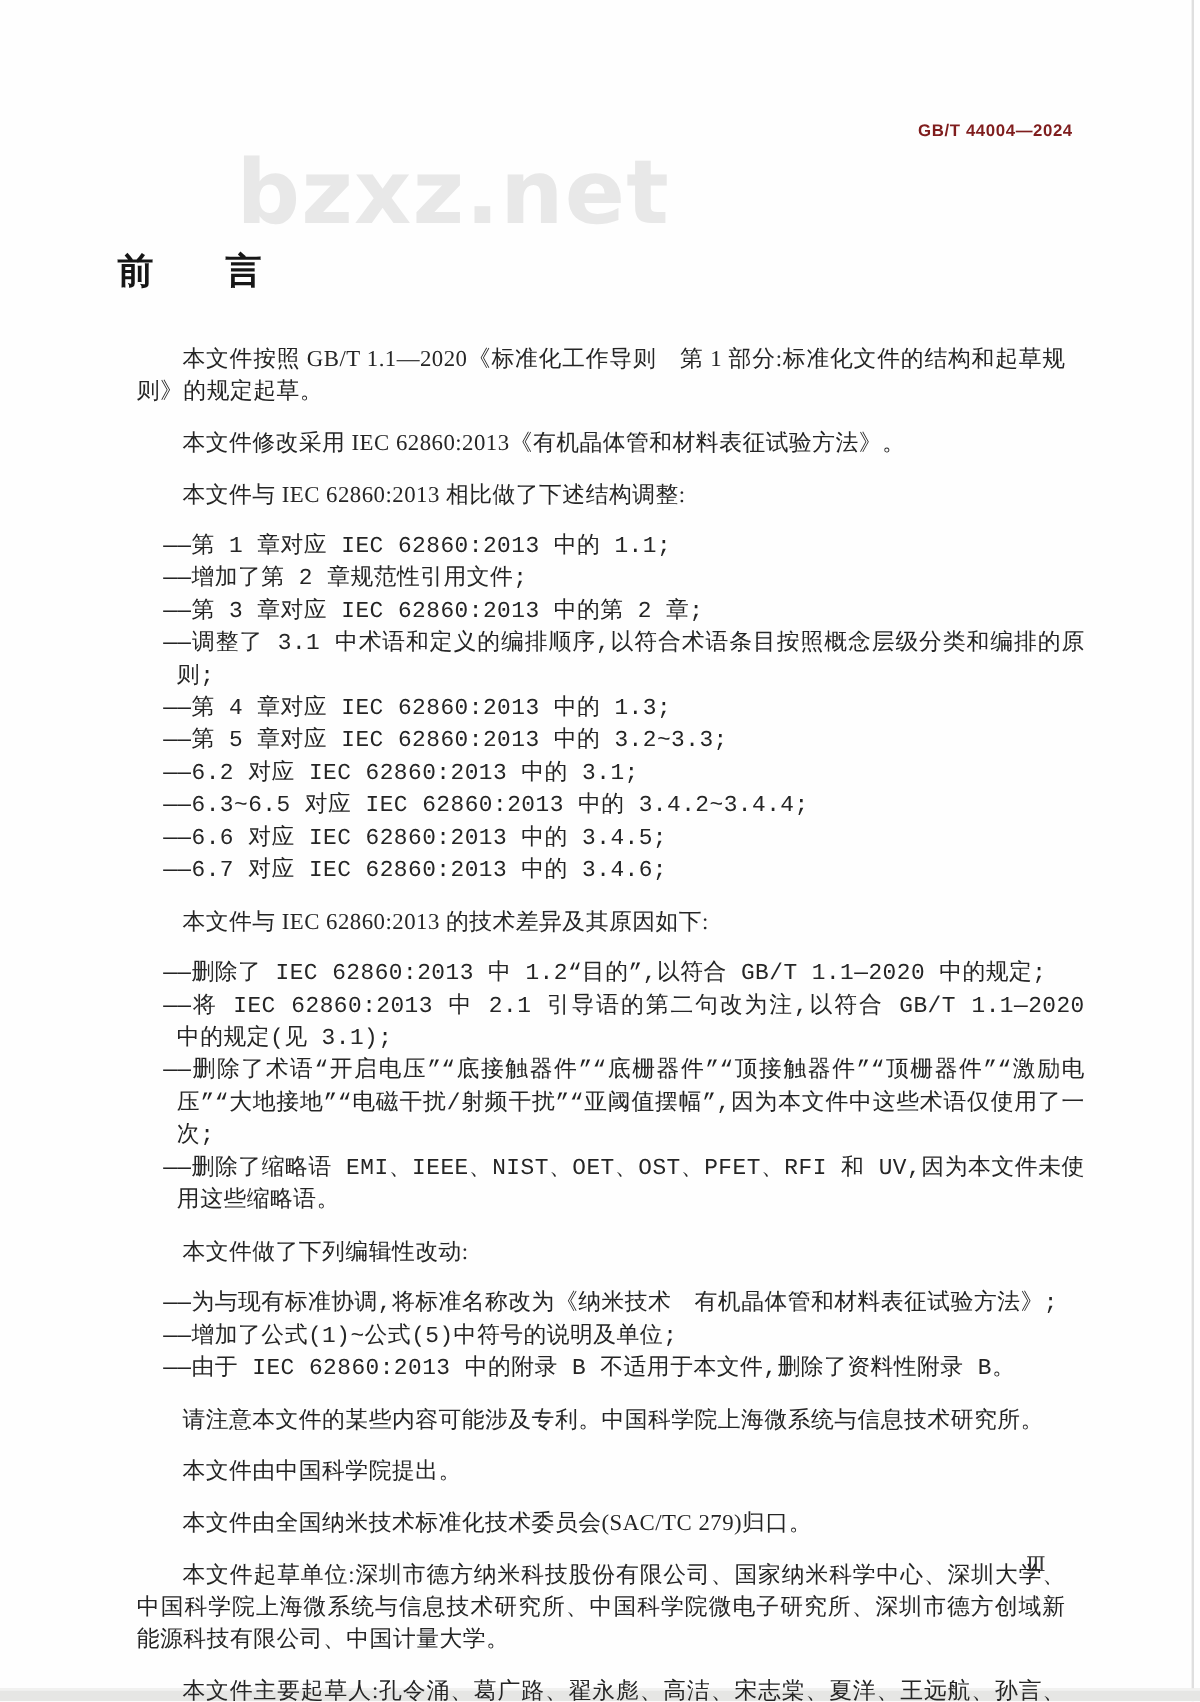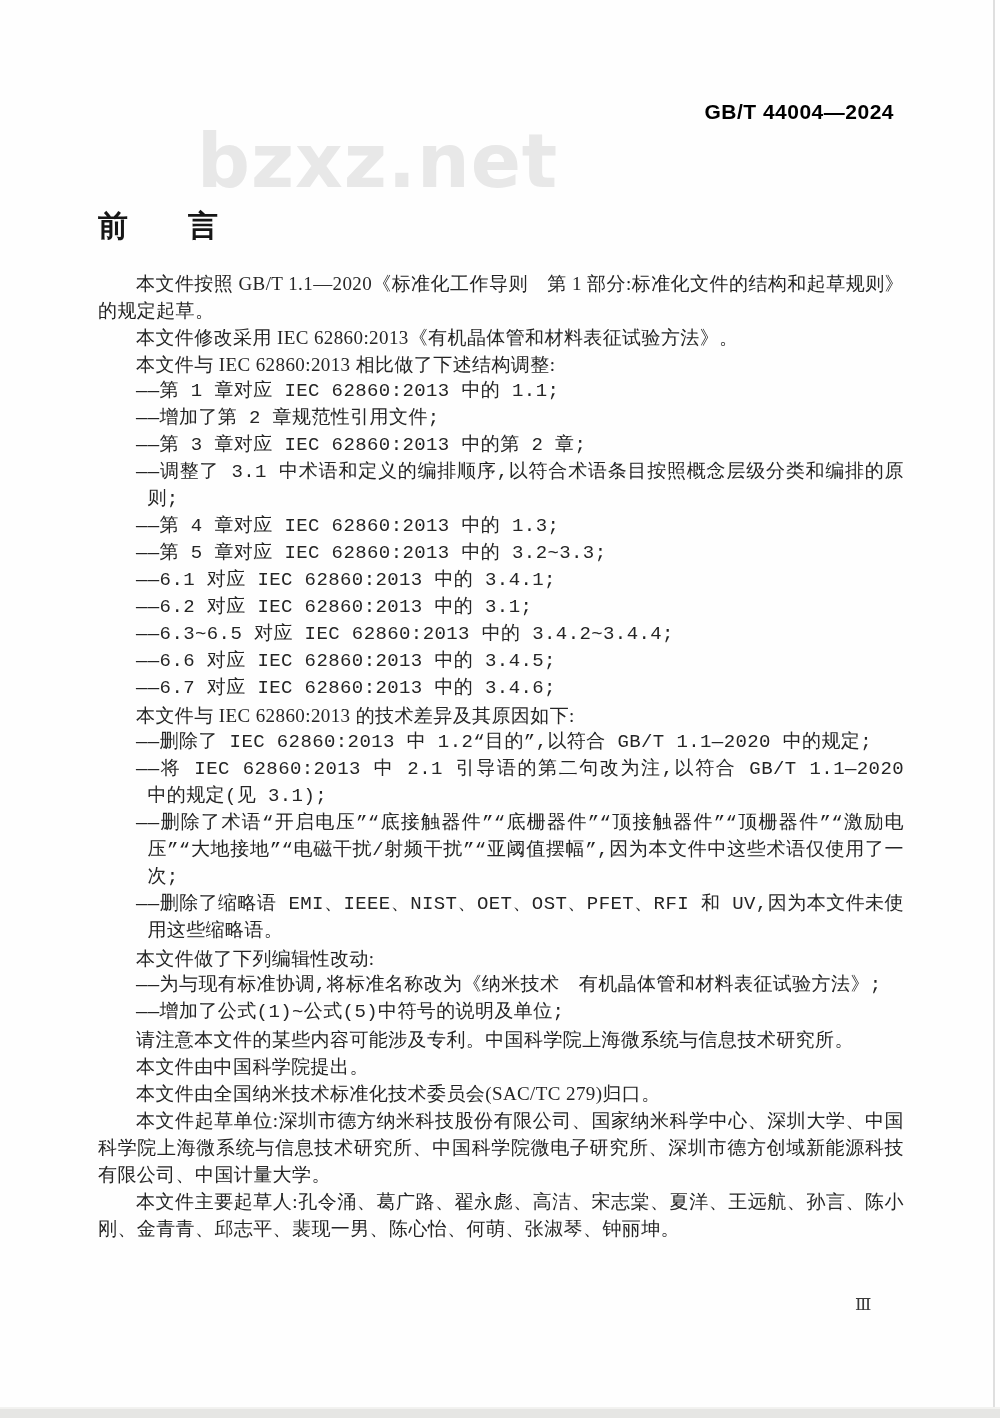--- a/index.html
+++ b/index.html
@@ -9,23 +9,23 @@
     height: 1418px;
     background: #fefefe;
     overflow: hidden;
   }
   .doc-number {
     position: absolute;
     top: 100px;
     right: 106px;
     font-family: "Liberation Sans", "DejaVu Sans", sans-serif;
     font-weight: bold;
-    font-size: 21px;
+    font-size: 14px;
     letter-spacing: 0.5px;
-    color: #000000;
+    color: #7f1d1d;
     z-index: 3;
   }
   .watermark {
     position: absolute;
     left: 197px;
     top: 118px;
     font-family: "DejaVu Sans", "Liberation Sans", sans-serif;
     font-weight: bold;
     font-size: 74px;
     letter-spacing: 1px;
@@ -50,21 +50,21 @@
     top: 270px;
     width: 806px;
     font-family: "Liberation Serif", "DejaVu Serif", serif;
     font-size: 19px;
     line-height: 27px;
     letter-spacing: 0.4px;
     color: #252525;
     text-align: justify;
     z-index: 2;
   }
-  .content .para { text-indent: 2em; margin: 0; }
+  .content .para { text-indent: 2em; margin: 16px; }
   .content .item { padding-left: 2.6em; text-indent: -0.6em; margin: 0; font-family: Liberation Mono, monospace; }
   .page-number {
     position: absolute;
     left: 855px;
     top: 1294px;
     font-family: "Liberation Serif", "DejaVu Serif", serif;
     font-size: 17px;
     color: #3a3a3a;
   }
   .edge-right {
@@ -99,33 +99,33 @@
   <div class="content">
       <div class="para">本文件按照 GB/T 1.1—2020《标准化工作导则　第 1 部分:标准化文件的结构和起草规则》的规定起草。</div>
       <div class="para">本文件修改采用 IEC 62860:2013《有机晶体管和材料表征试验方法》。</div>
       <div class="para">本文件与 IEC 62860:2013 相比做了下述结构调整:</div>
       <div class="item">——第 1 章对应 IEC 62860:2013 中的 1.1;</div>
       <div class="item">——增加了第 2 章规范性引用文件;</div>
       <div class="item">——第 3 章对应 IEC 62860:2013 中的第 2 章;</div>
       <div class="item">——调整了 3.1 中术语和定义的编排顺序,以符合术语条目按照概念层级分类和编排的原则;</div>
       <div class="item">——第 4 章对应 IEC 62860:2013 中的 1.3;</div>
       <div class="item">——第 5 章对应 IEC 62860:2013 中的 3.2~3.3;</div>
-      <div class="item">——6.1 对应 IEC 62860:2013 中的 3.4.1;</div>
       <div class="item">——6.2 对应 IEC 62860:2013 中的 3.1;</div>
       <div class="item">——6.3~6.5 对应 IEC 62860:2013 中的 3.4.2~3.4.4;</div>
       <div class="item">——6.6 对应 IEC 62860:2013 中的 3.4.5;</div>
       <div class="item">——6.7 对应 IEC 62860:2013 中的 3.4.6;</div>
       <div class="para">本文件与 IEC 62860:2013 的技术差异及其原因如下:</div>
       <div class="item">——删除了 IEC 62860:2013 中 1.2“目的”,以符合 GB/T 1.1—2020 中的规定;</div>
       <div class="item">——将 IEC 62860:2013 中 2.1 引导语的第二句改为注,以符合 GB/T 1.1—2020 中的规定(见 3.1);</div>
       <div class="item">——删除了术语“开启电压”“底接触器件”“底栅器件”“顶接触器件”“顶栅器件”“激励电压”“大地接地”“电磁干扰/射频干扰”“亚阈值摆幅”,因为本文件中这些术语仅使用了一次;</div>
       <div class="item">——删除了缩略语 EMI、IEEE、NIST、OET、OST、PFET、RFI 和 UV,因为本文件未使用这些缩略语。</div>
       <div class="para">本文件做了下列编辑性改动:</div>
       <div class="item">——为与现有标准协调,将标准名称改为《纳米技术　有机晶体管和材料表征试验方法》;</div>
       <div class="item">——增加了公式(1)~公式(5)中符号的说明及单位;</div>
+      <div class="item">——由于 IEC 62860:2013 中的附录 B 不适用于本文件,删除了资料性附录 B。</div>
       <div class="para">请注意本文件的某些内容可能涉及专利。中国科学院上海微系统与信息技术研究所。</div>
       <div class="para">本文件由中国科学院提出。</div>
       <div class="para">本文件由全国纳米技术标准化技术委员会(SAC/TC 279)归口。</div>
       <div class="para">本文件起草单位:深圳市德方纳米科技股份有限公司、国家纳米科学中心、深圳大学、中国科学院上海微系统与信息技术研究所、中国科学院微电子研究所、深圳市德方创域新能源科技有限公司、中国计量大学。</div>
       <div class="para">本文件主要起草人:孔令涌、葛广路、翟永彪、高洁、宋志棠、夏洋、王远航、孙言、陈小刚、金青青、邱志平、裴现一男、陈心怡、何萌、张淑琴、钟丽坤。</div>
     </div>
 
   <div class="page-number">Ⅲ</div>
 
   <div class="edge-right"></div>

